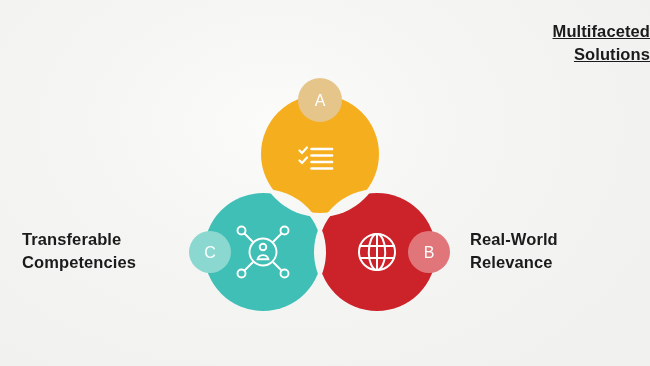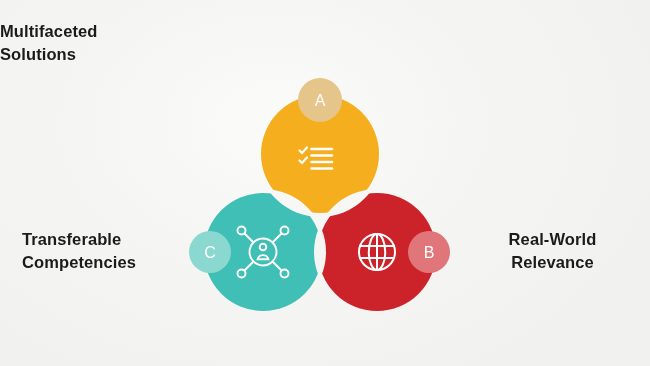--- a/index.html
+++ b/index.html
@@ -29,33 +29,34 @@
     font-size: 16.5px;
     font-weight: 700;
     line-height: 1.38;
     letter-spacing: 0.1px;
     white-space: pre-line;
   }
   .label-top {
     left: 0;
     right: 0;
     top: 20px;
-    text-align: left;
+    text-align: right;
+    text-decoration: underline;
   }
   .label-left {
     left: 22px;
     top: 228px;
     width: 165px;
     text-align: left;
   }
   .label-right {
     left: 470px;
     top: 228px;
     width: 165px;
-    text-align: center;
+    text-align: left;
   }
 
   
   #diagram {
     position: absolute;
     left: 0;
     top: 0;
     width: 650px;
     height: 366px;
   }

